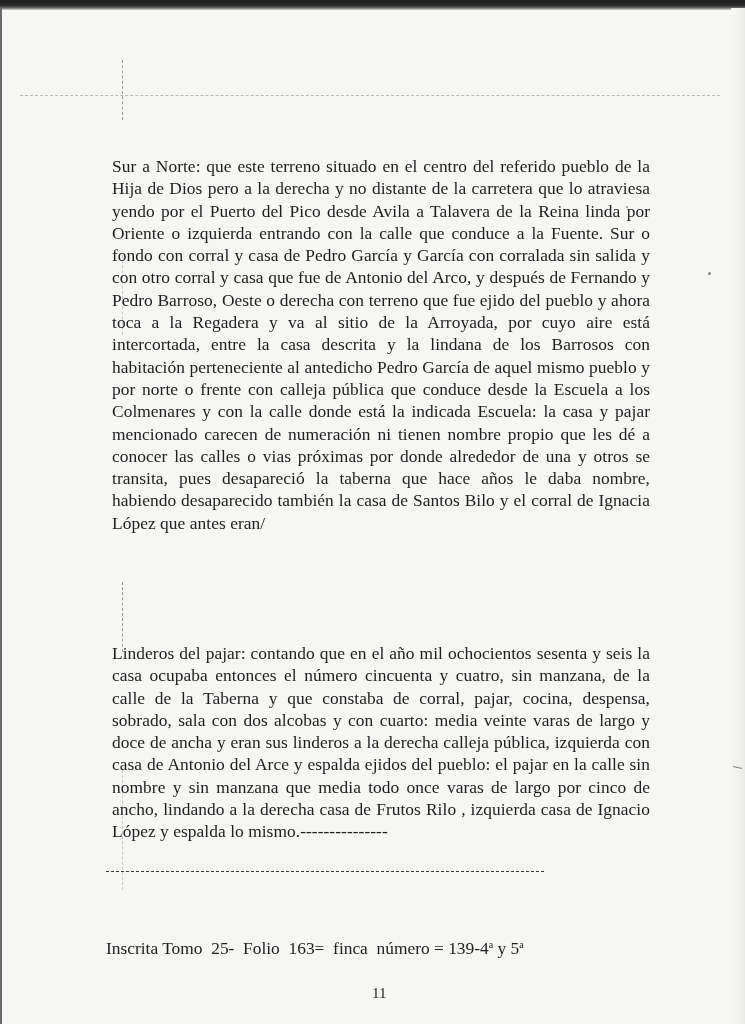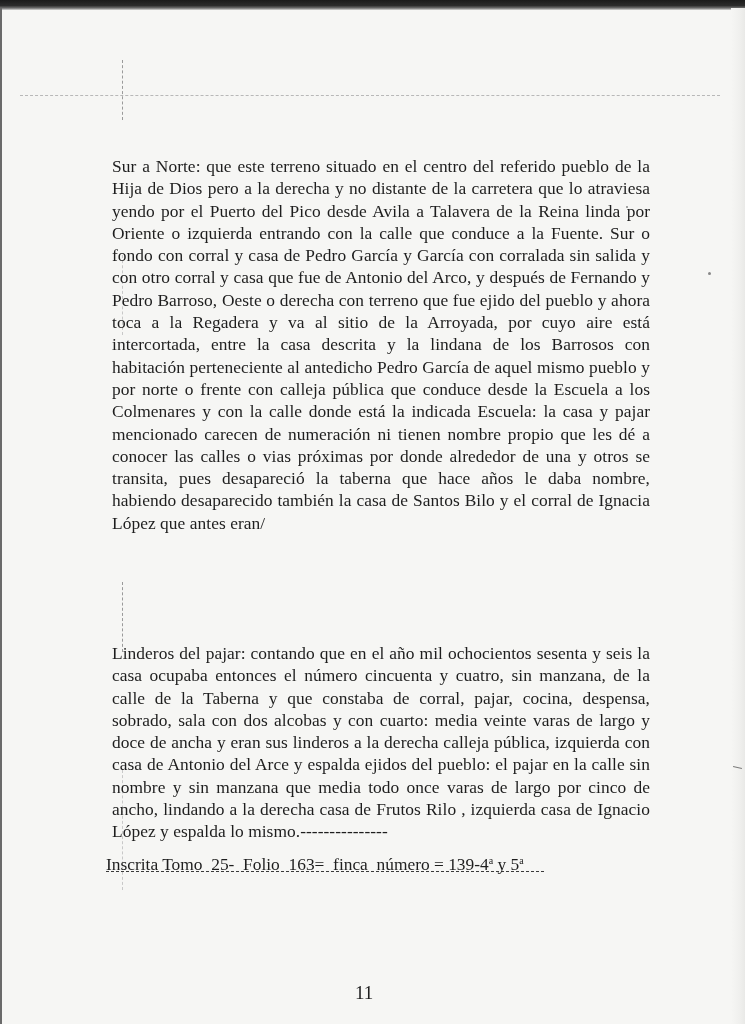--- a/index.html
+++ b/index.html
@@ -70,34 +70,34 @@
     .separator-dashes {
       position: absolute;
       left: 106px;
       top: 871px;
       width: 438px;
       border-top: 1px dashed #3a3a3a;
     }
     .inscription {
       position: absolute;
       left: 106px;
-      top: 850px;
+      top: 934px;
       font-size: 17.4px;
       line-height: 22px;
       white-space: pre;
     }
     .inscription sup {
       font-size: 10px;
       vertical-align: 6px;
     }
     .page-number {
       position: absolute;
-      left: 355px;
+      left: 372px;
       top: 985px;
-      font-size: 19px;
+      font-size: 15px;
       line-height: 16px;
     }
     .speck {
       position: absolute;
       width: 3px; height: 3px;
       border-radius: 50%;
       background: #888;
     }
     .tick-mark {
       position: absolute;

